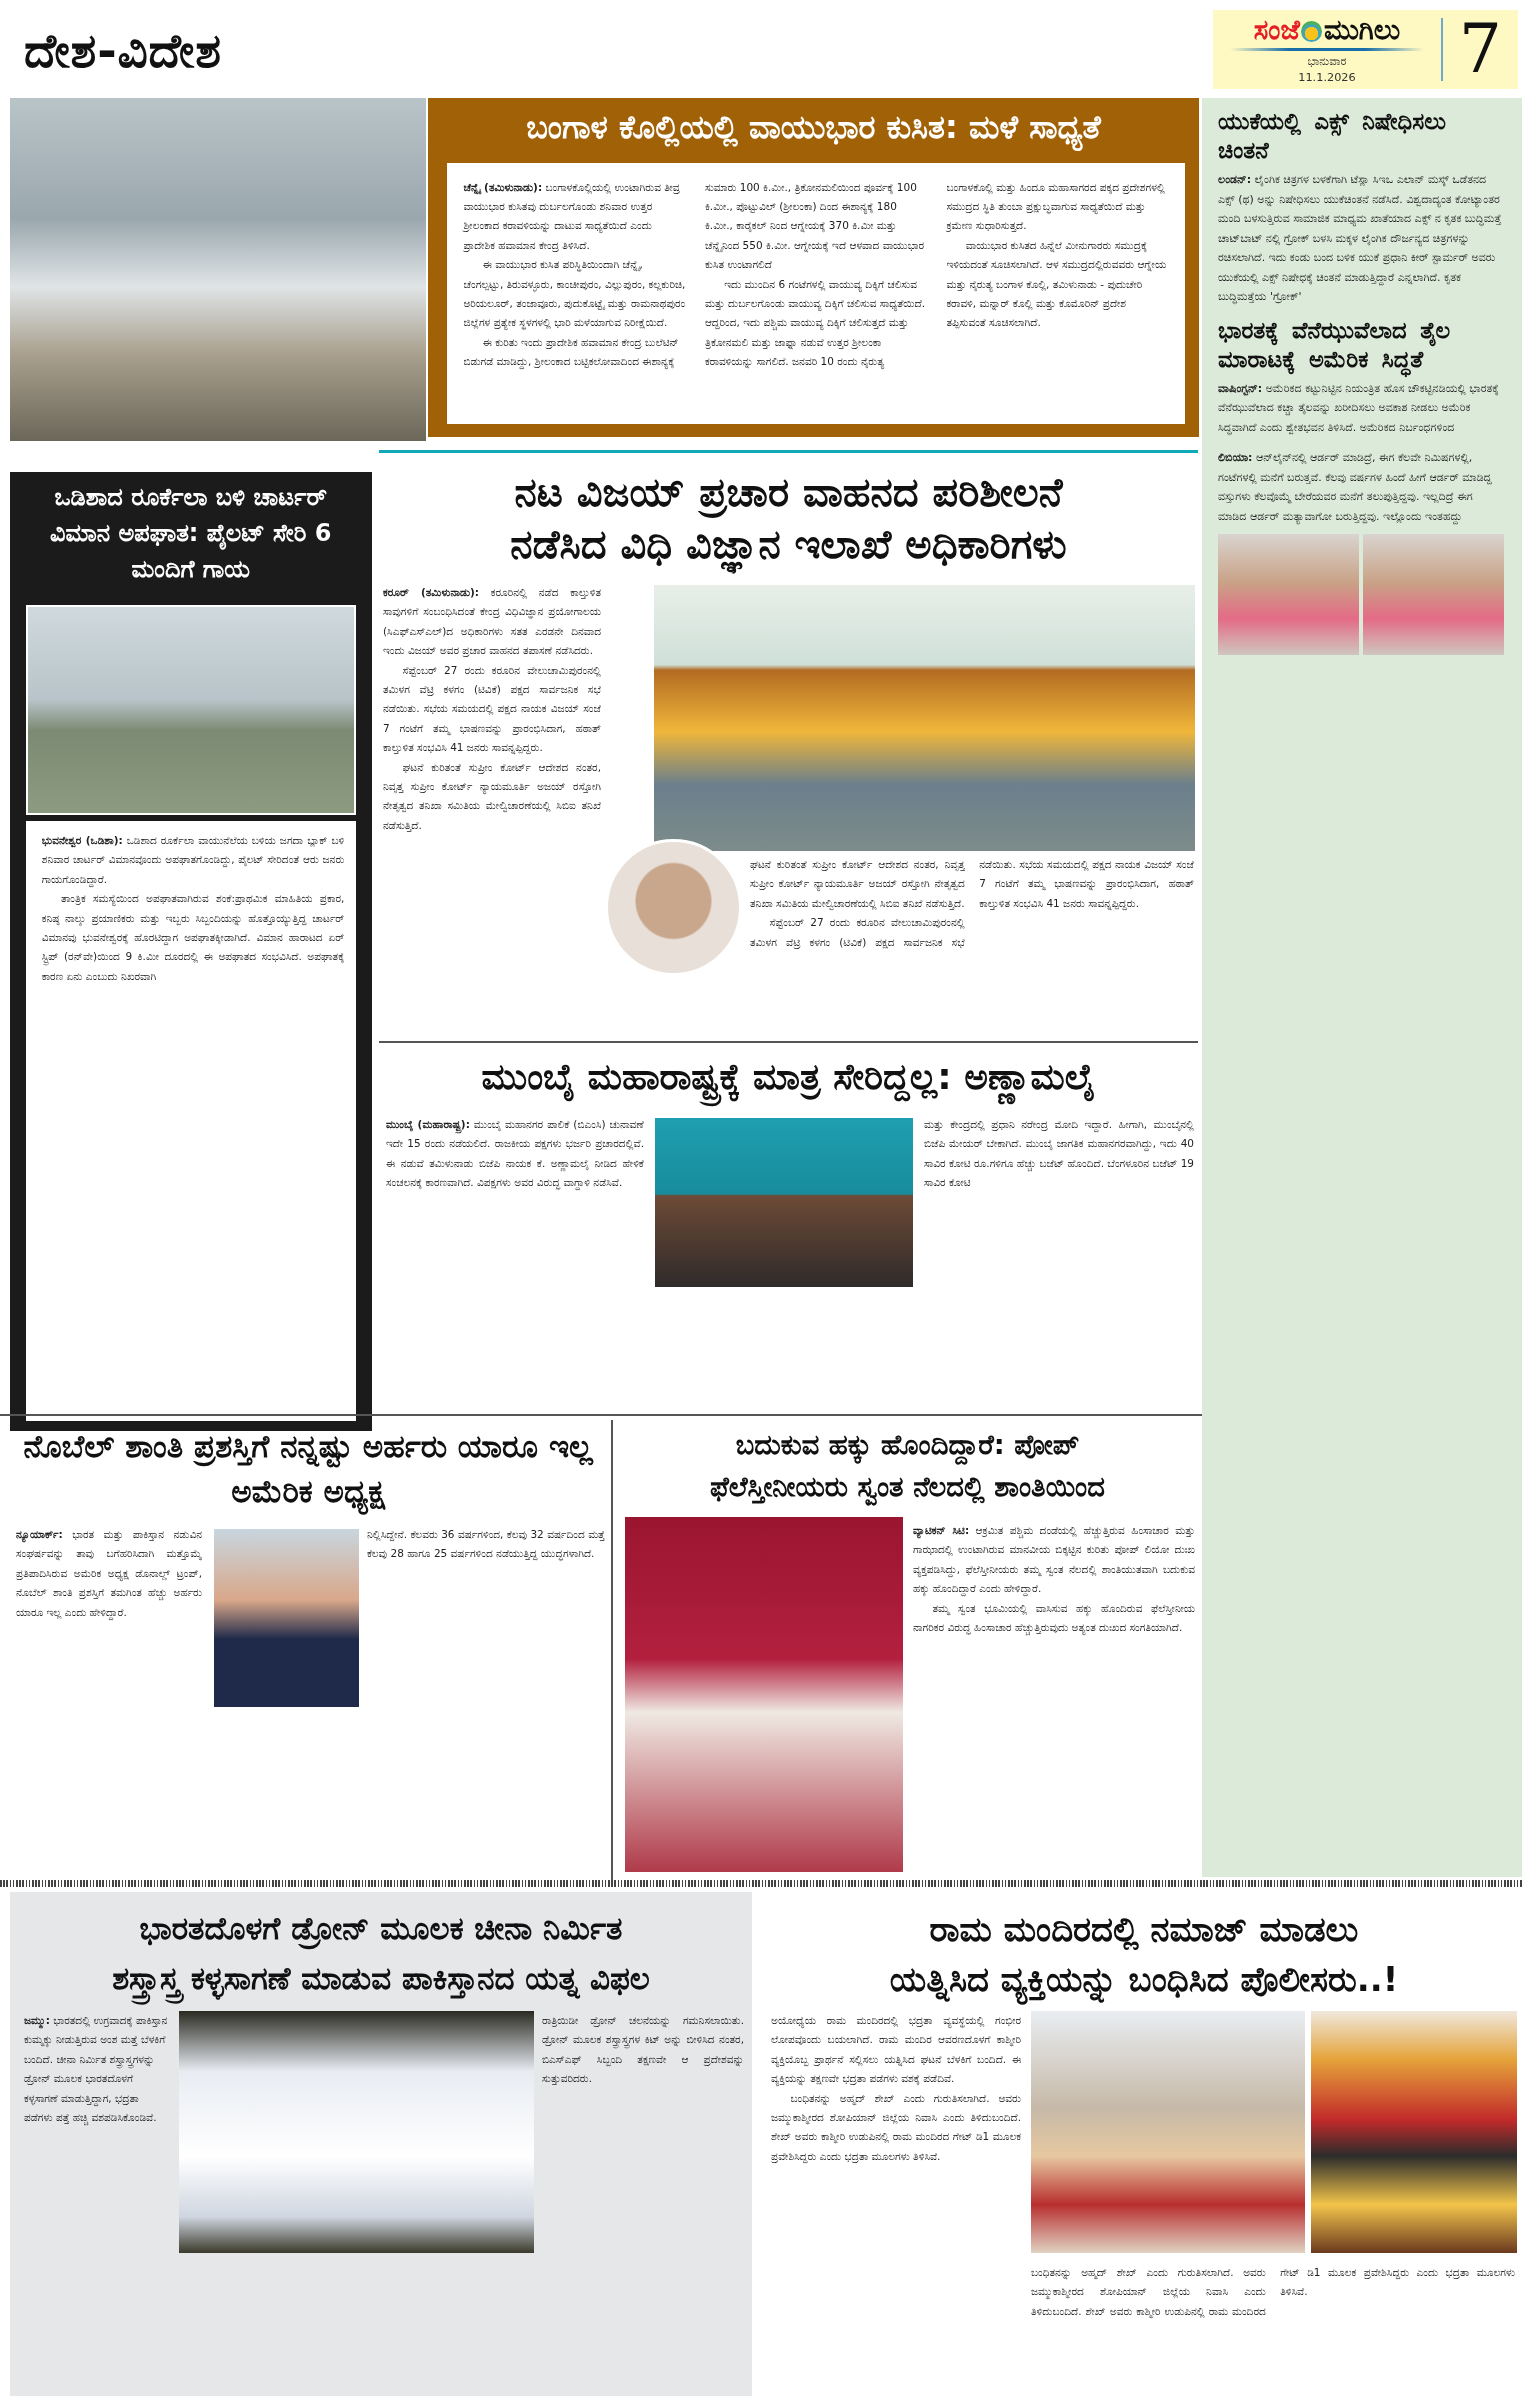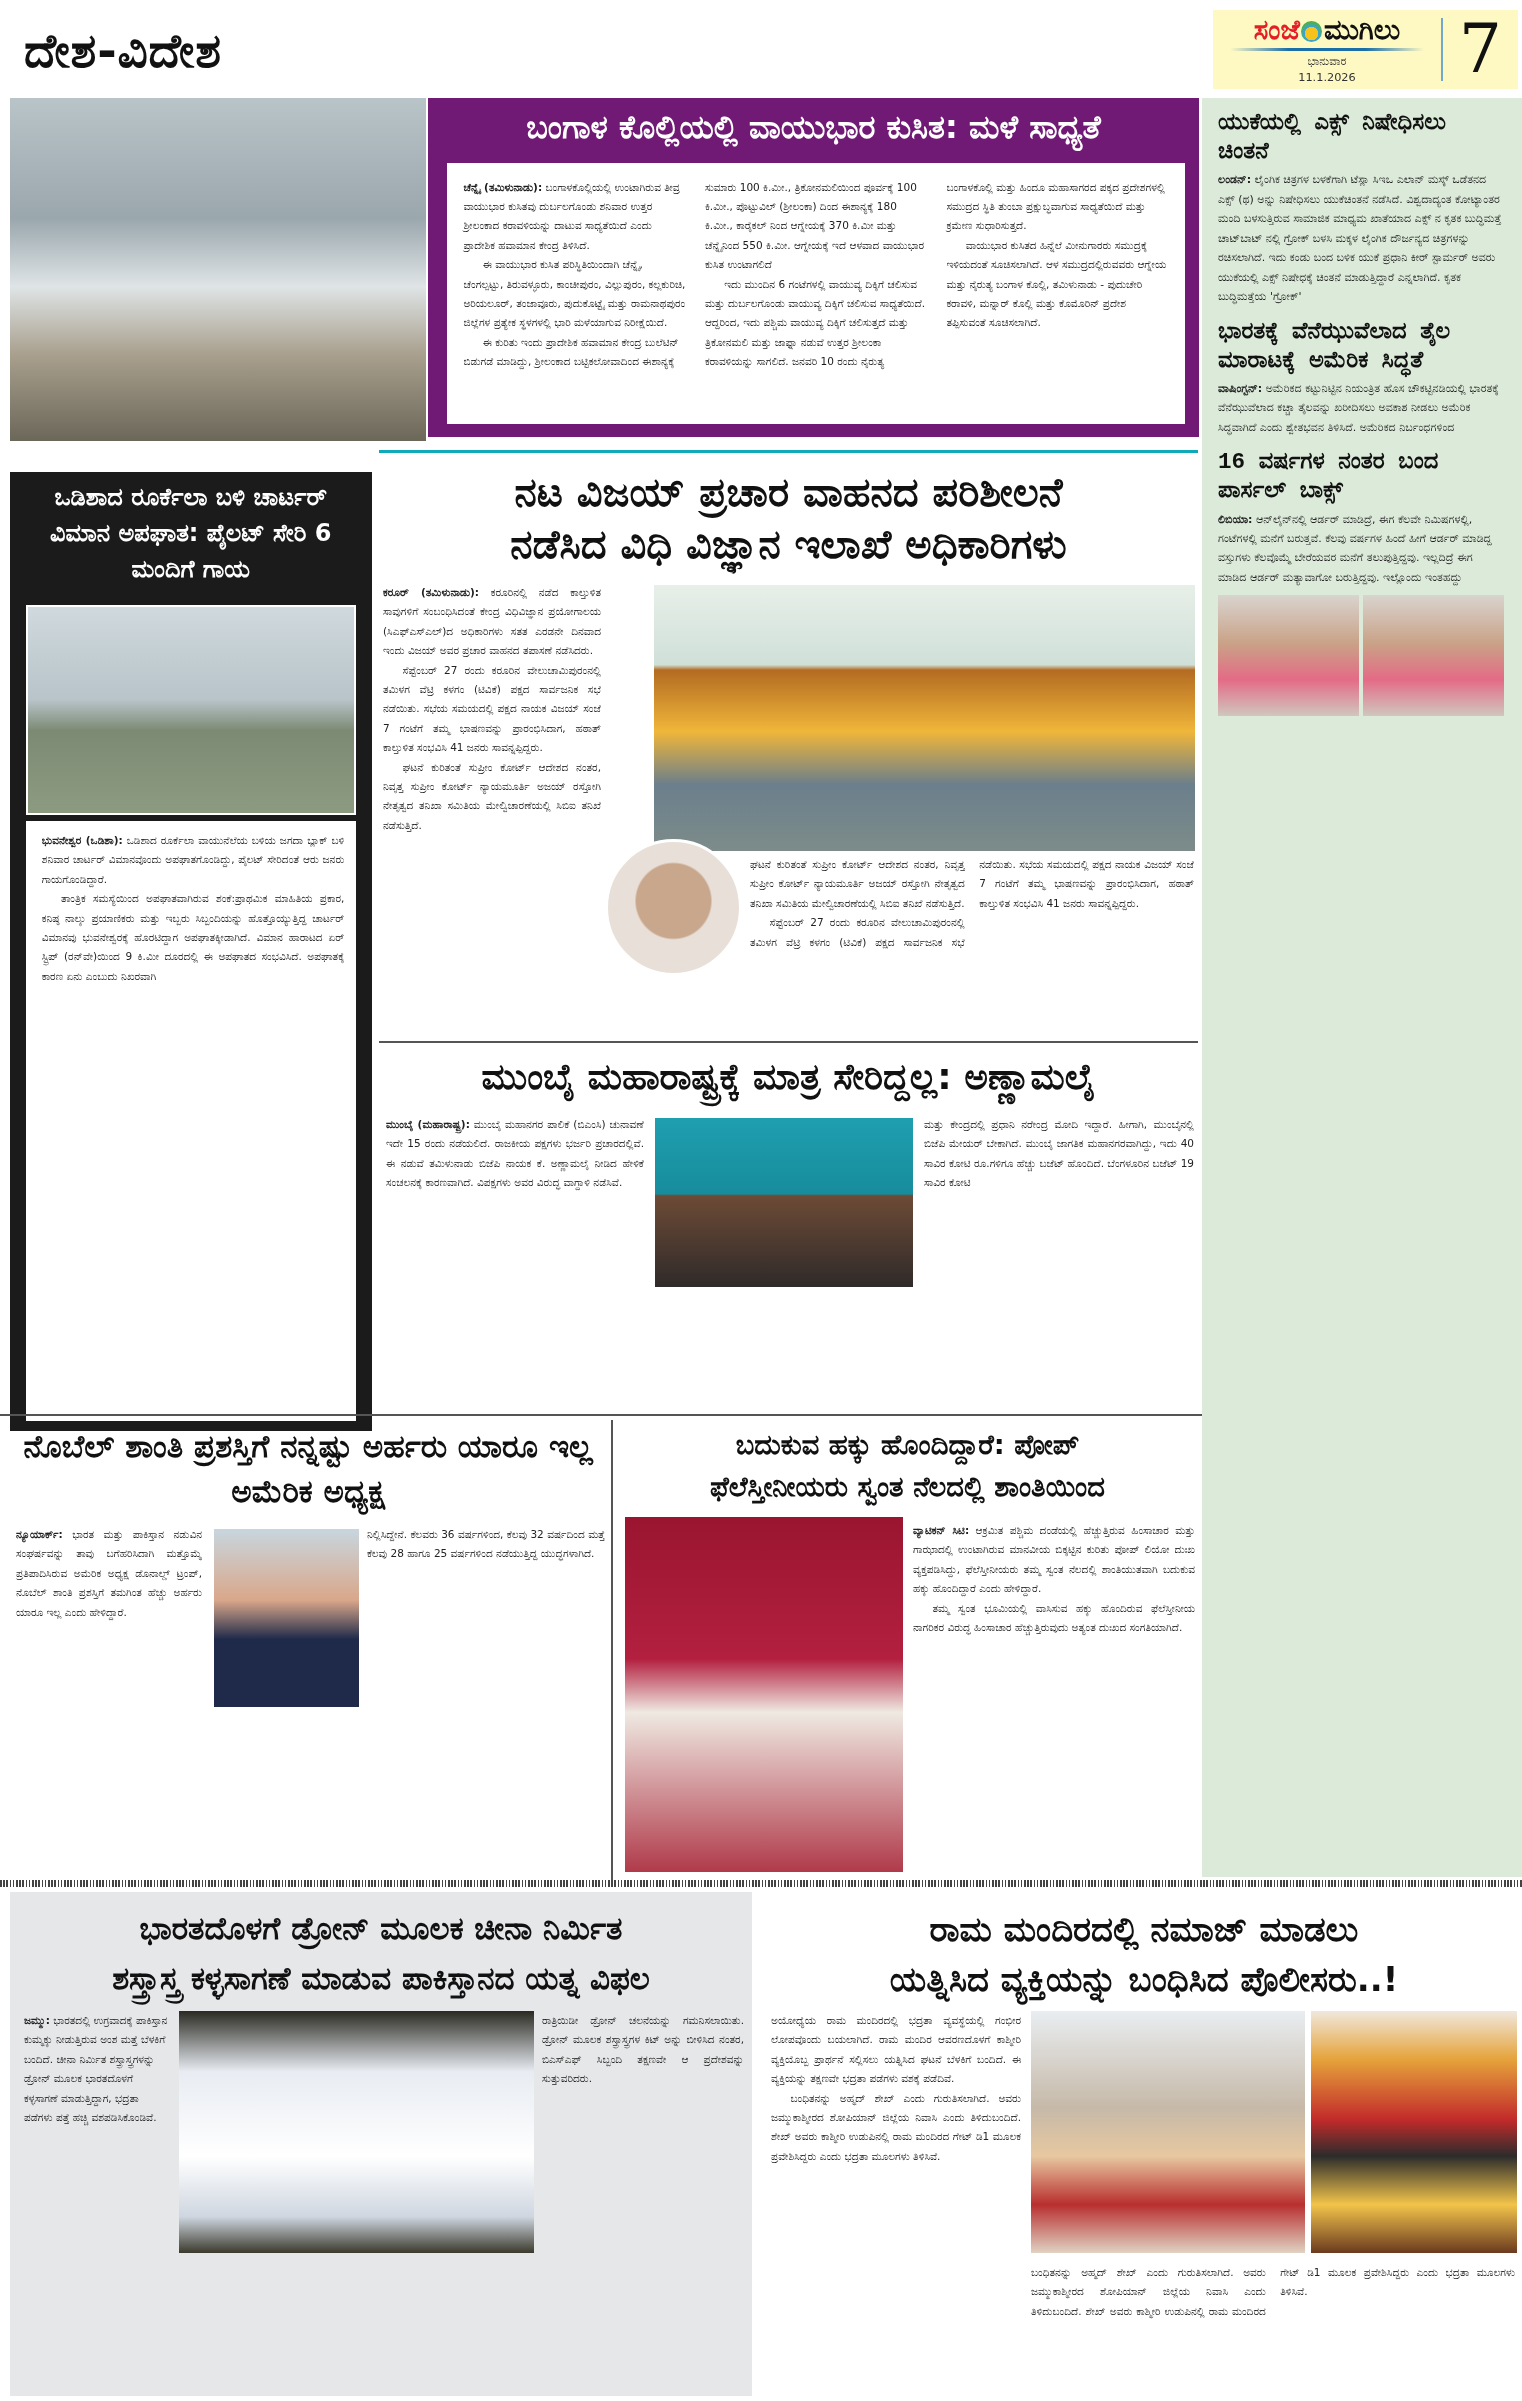--- a/index.html
+++ b/index.html
@@ -23,21 +23,21 @@
   .ph-bus { background: linear-gradient(180deg, #e8efe9 0%, #cfe0d8 30%, #b36b22 32%, #f0b63a 55%, #6b7f8c 75%, #7d8c8a 100%); }
   .ph-vijay { background: radial-gradient(circle at 50% 45%, #c9a78c 0 38%, #e8e0d8 40%); border-radius: 50%; border: 3.2px solid #fff; }
   .ph-anna { background: linear-gradient(180deg, #1f9fb0 0%, #178c9c 45%, #6d4b36 46%, #2f2a2a 100%); }
   .ph-trump { background: linear-gradient(180deg, #c8d6df 0%, #d9a78a 40%, #1f2a4a 62%, #1f2a4a 100%); }
   .ph-pope { background: linear-gradient(180deg, #9a1530 0%, #b3203f 40%, #efe9e2 55%, #b03a4a 100%); }
   .ph-parcel { background: linear-gradient(180deg, #d9d4cf 0%, #c9a287 40%, #e46b86 70%, #cfc7bf 100%); }
   .ph-guns { background: linear-gradient(180deg, #2a2a22 0%, #e8ecf2 25%, #ffffff 60%, #cfd6e0 85%, #3b3a2c 100%); }
   .ph-temple { background: linear-gradient(180deg, #e9edf1 0%, #c6b9a8 40%, #e7c8a0 60%, #b82f2f 80%, #e0d2c2 100%); }
   .ph-idol { background: linear-gradient(180deg, #f0e8dd 0%, #e5a33a 20%, #c22a2a 45%, #2c2c2c 60%, #f2c44a 80%, #6b3a20 100%); }
 
-  .teal-box { left: 428px; top: 98px; width: 771px; height: 339px; background: #701a75; }
+  .teal-box { left: 428px; top: 98px; width: 771px; height: 339px; background: #a16207; }
   .teal-head { color: #fff; font-size: 32px; font-weight: bold; text-align: center; line-height: 53px; padding-top: 3.2px; }
   .teal-body { position: absolute; left: 19.4px; top: 65px; right: 14.5px; bottom: 13px; background: #fff; padding: 14.5px 16px; column-count: 3; column-gap: 19.4px; font-size: 10.5px; line-height: 19.4px; }
 
   .green-col { left: 1202px; top: 98px; width: 320px; height: 1779px; background: #dcebd9; padding: 11.3px 18px 0 16px; }
   .green-col h2 { font-size: 22.6px; line-height: 29px; font-weight: bold; color: #111; margin-bottom: 3.2px; font-family: Liberation Mono, monospace; }
   .green-col p { font-size: 11px; line-height: 19.4px; color: #222; }
   .dateline { font-weight: bold; }
 
   .black-box { left: 9.7px; top: 453px; width: 362px; height: 959px; background: #1b1b1b; padding: 6.5px; margin-top: 19px; }
   .black-head { color: #fff; font-size: 24px; font-weight: bold; line-height: 36px; text-align: center; padding: 0 4.8px 8px; }
@@ -86,21 +86,20 @@
 <div class="abs green-col">
   <div>
     <h2>ಯುಕೆಯಲ್ಲಿ ಎಕ್ಸ್ ನಿಷೇಧಿಸಲು ಚಿಂತನೆ</h2>
     <p><span class="dateline">ಲಂಡನ್:</span> <span>ಲೈಂಗಿಕ ಚಿತ್ರಗಳ ಬಳಕೆಗಾಗಿ ಟೆಸ್ಲಾ ಸಿಇಒ ಎಲಾನ್ ಮಸ್ಕ್ ಒಡೆತನದ ಎಕ್ಸ್ (ಥ) ಅನ್ನು ನಿಷೇಧಿಸಲು ಯುಕೆಚಿಂತನೆ ನಡೆಸಿದೆ. ವಿಶ್ವದಾದ್ಯಂತ ಕೋಟ್ಯಾಂತರ ಮಂದಿ ಬಳಸುತ್ತಿರುವ ಸಾಮಾಜಿಕ ಮಾಧ್ಯಮ ಖಾತೆಯಾದ ಎಕ್ಸ್ ನ ಕೃತಕ ಬುದ್ಧಿಮತ್ತೆ ಚಾಟ್‌ಬಾಟ್ ನಲ್ಲಿ ಗ್ರೋಕ್ ಬಳಸಿ ಮಕ್ಕಳ ಲೈಂಗಿಕ ದೌರ್ಜನ್ಯದ ಚಿತ್ರಗಳನ್ನು ರಚಿಸಲಾಗಿದೆ. ಇದು ಕಂಡು ಬಂದ ಬಳಿಕ ಯುಕೆ ಪ್ರಧಾನಿ ಕೀರ್ ಸ್ಟಾರ್ಮರ್ ಅವರು ಯುಕೆಯಲ್ಲಿ ಎಕ್ಸ್ ನಿಷೇಧಕ್ಕೆ ಚಿಂತನೆ ಮಾಡುತ್ತಿದ್ದಾರೆ ಎನ್ನಲಾಗಿದೆ. ಕೃತಕ ಬುದ್ಧಿಮತ್ತೆಯ 'ಗ್ರೋಕ್'</span></p>
   </div>
   <div style="margin-top:11.3px;">
     <h2>ಭಾರತಕ್ಕೆ ವೆನೆಝುವೆಲಾದ ತೈಲ ಮಾರಾಟಕ್ಕೆ ಅಮೆರಿಕ ಸಿದ್ಧತೆ</h2>
     <p><span class="dateline">ವಾಷಿಂಗ್ಟನ್:</span> <span>ಅಮೆರಿಕದ ಕಟ್ಟುನಿಟ್ಟಿನ ನಿಯಂತ್ರಿತ ಹೊಸ ಚೌಕಟ್ಟಿನಡಿಯಲ್ಲಿ ಭಾರತಕ್ಕೆ ವೆನೆಝುವೆಲಾದ ಕಚ್ಚಾ ತೈಲವನ್ನು ಖರೀದಿಸಲು ಅವಕಾಶ ನೀಡಲು ಅಮೆರಿಕ ಸಿದ್ಧವಾಗಿದೆ ಎಂದು ಶ್ವೇತಭವನ ತಿಳಿಸಿದೆ. ಅಮೆರಿಕದ ನಿರ್ಬಂಧಗಳಿಂದ</span></p>
   </div>
   <div style="margin-top:11.3px;">
-    <h2>16 ವರ್ಷಗಳ ನಂತರ ಬಂದ ಪಾರ್ಸಲ್ ಬಾಕ್ಸ್</h2>
     <p><span class="dateline">ಲಿಬಿಯಾ:</span> <span>ಆನ್‌ಲೈನ್‌ನಲ್ಲಿ ಆರ್ಡರ್ ಮಾಡಿದ್ರೆ, ಈಗ ಕೆಲವೇ ನಿಮಿಷಗಳಲ್ಲಿ, ಗಂಟೆಗಳಲ್ಲಿ ಮನೆಗೆ ಬರುತ್ತವೆ. ಕೆಲವು ವರ್ಷಗಳ ಹಿಂದೆ ಹೀಗೆ ಆರ್ಡರ್ ಮಾಡಿದ್ದ ವಸ್ತುಗಳು ಕೆಲವೊಮ್ಮೆ ಬೇರೆಯವರ ಮನೆಗೆ ತಲುಪುತ್ತಿದ್ದವು. ಇಲ್ಲದಿದ್ರೆ ಈಗ ಮಾಡಿದ ಆರ್ಡರ್ ಮತ್ಯಾವಾಗೋ ಬರುತ್ತಿದ್ದವು. ಇಲ್ಲೊಂದು ಇಂತಹದ್ದು</span></p>
     <div style="display:flex;gap:4.8px;margin-top:8px;">
       <div class="photo ph-parcel" style="width:141px;height:121px;"></div>
       <div class="photo ph-parcel" style="width:141px;height:121px;"></div>
     </div>
   </div>
 </div>
 
 <div class="abs black-box">
   <div class="black-head">ಒಡಿಶಾದ ರೂರ್ಕೆಲಾ ಬಳಿ ಚಾರ್ಟರ್ ವಿಮಾನ ಅಪಘಾತ: ಪೈಲಟ್ ಸೇರಿ 6 ಮಂದಿಗೆ ಗಾಯ</div>

